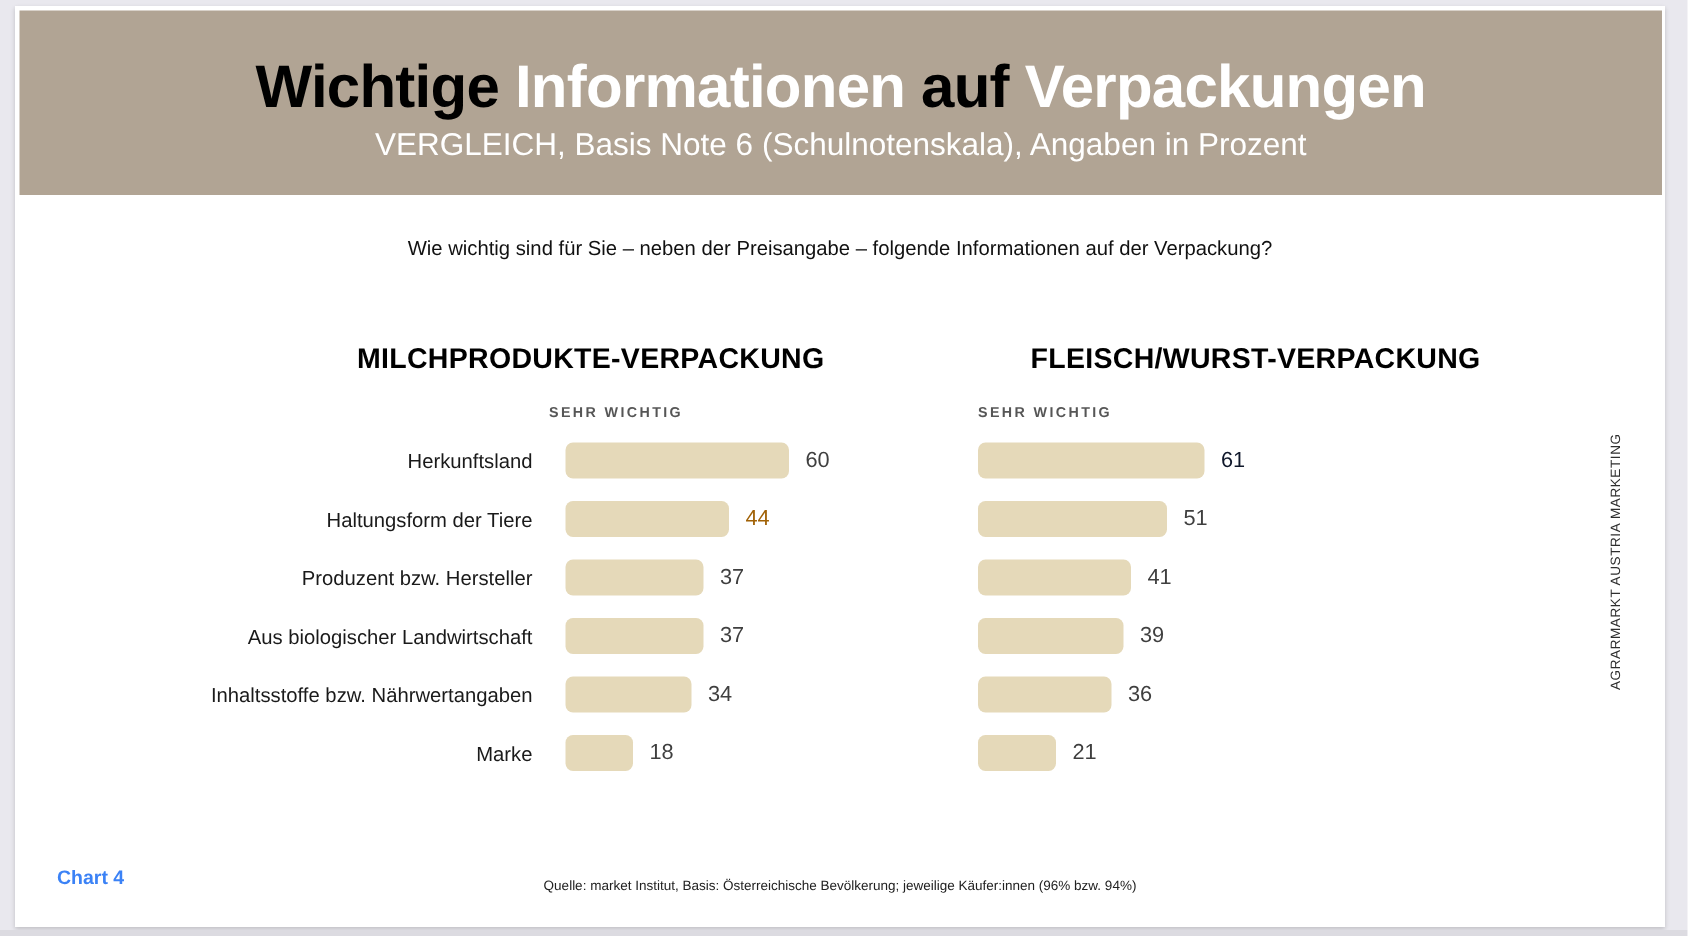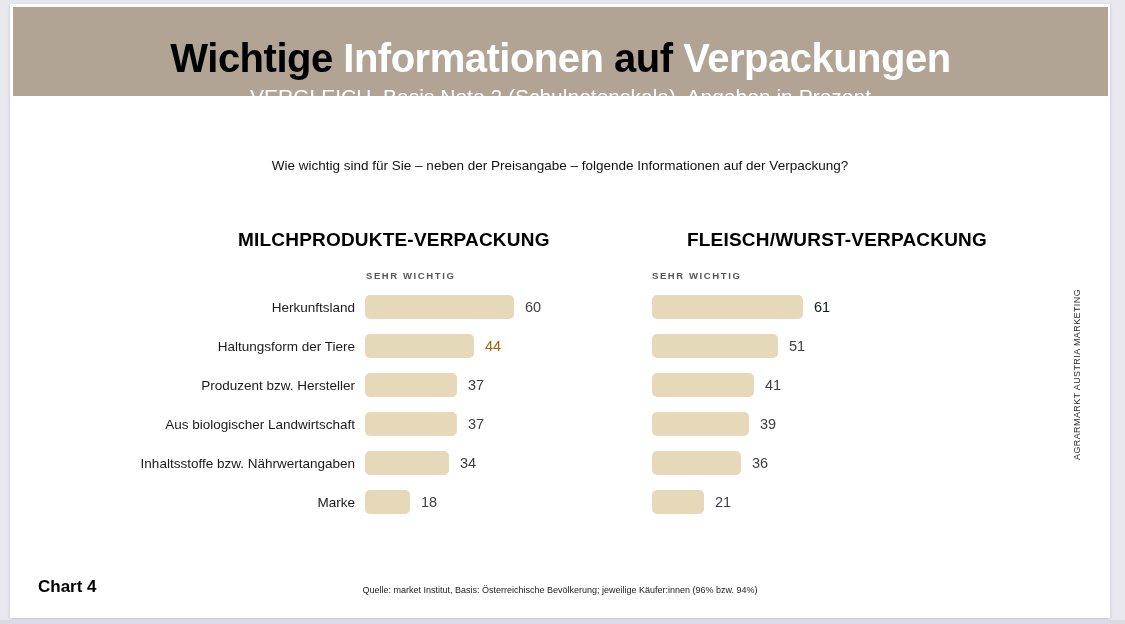--- a/index.html
+++ b/index.html
@@ -15,21 +15,21 @@
   .slide {
     position: absolute;
     left: 10px; top: 4px;
     width: 1100px; height: 614px;
     background: #ffffff;
     box-shadow: 0 1px 3px rgba(0,0,0,0.18);
   }
   .header-band {
     position: absolute;
     left: 3px; top: 3px; right: 2px;
-    height: 89px;
+    height: 123px;
     text-align: center;
   }
   .title {
     margin: 0;
     padding-top: 29px;
     font-size: 40px;
     line-height: 44px;
     font-weight: 900;
     letter-spacing: -0.5px;
     white-space: nowrap;
@@ -78,21 +78,21 @@
   .rows-left { left: 0; }
   .rows-right { left: 642px; }
   .row {
     display: flex;
     align-items: center;
     height: 24px;
     margin-bottom: 15px;
   }
   .cat-label {
     width: 345px;
-    padding-right: 10px;
+    padding-right: 22px;
     text-align: right;
     font-size: 13.5px;
     color: #1a1a1a;
     white-space: nowrap;
   }
   .bar {
     height: 24px;
     border-radius: 5px;
   }
   .val {
@@ -109,23 +109,23 @@
     transform: rotate(180deg);
     font-size: 9px;
     letter-spacing: 0.4px;
     color: #2e2e2e;
     white-space: nowrap;
   }
   .chart-number {
     position: absolute;
     left: 28px;
     top: 573px;
-    font-size: 17px;
+    font-size: 13px;
     font-weight: bold;
-    color: #000000;
+    color: #3b82f6;
   }
   .source {
     position: absolute;
     left: 0; right: 0;
     top: 581px;
     text-align: center;
     font-size: 9px;
     color: #222222;
   }
   .bottom-strip {
@@ -136,21 +136,21 @@
   }
 </style>
 </head>
 <body style="background: rgb(233, 232, 238);">
 
 <div class="page">
   <div class="slide">
 
     <div class="header-band" id="header-band" style="background: rgb(177, 164, 148);">
       <h1 class="title" id="title"><span style="color: rgb(0, 0, 0);">Wichtige</span><span style="color: rgb(255, 255, 255);"> Informationen</span><span style="color: rgb(0, 0, 0);"> auf</span><span style="color: rgb(255, 255, 255);"> Verpackungen</span></h1>
-      <div class="subtitle">VERGLEICH, Basis Note 2 (Schulnotenskala), Angaben in Prozent</div>
+      <div class="subtitle">VERGLEICH, Basis Note 6 (Schulnotenskala), Angaben in Prozent</div>
     </div>
 
     <div class="question">
       <div>Wie wichtig sind für Sie – neben der Preisangabe – folgende Informationen auf der Verpackung?</div>
     </div>
 
     <div class="chart-title chart-title-left">MILCHPRODUKTE-VERPACKUNG</div>
     <div class="chart-title chart-title-right">FLEISCH/WURST-VERPACKUNG</div>
 
     <div class="axis-header axis-header-left">SEHR WICHTIG</div>

